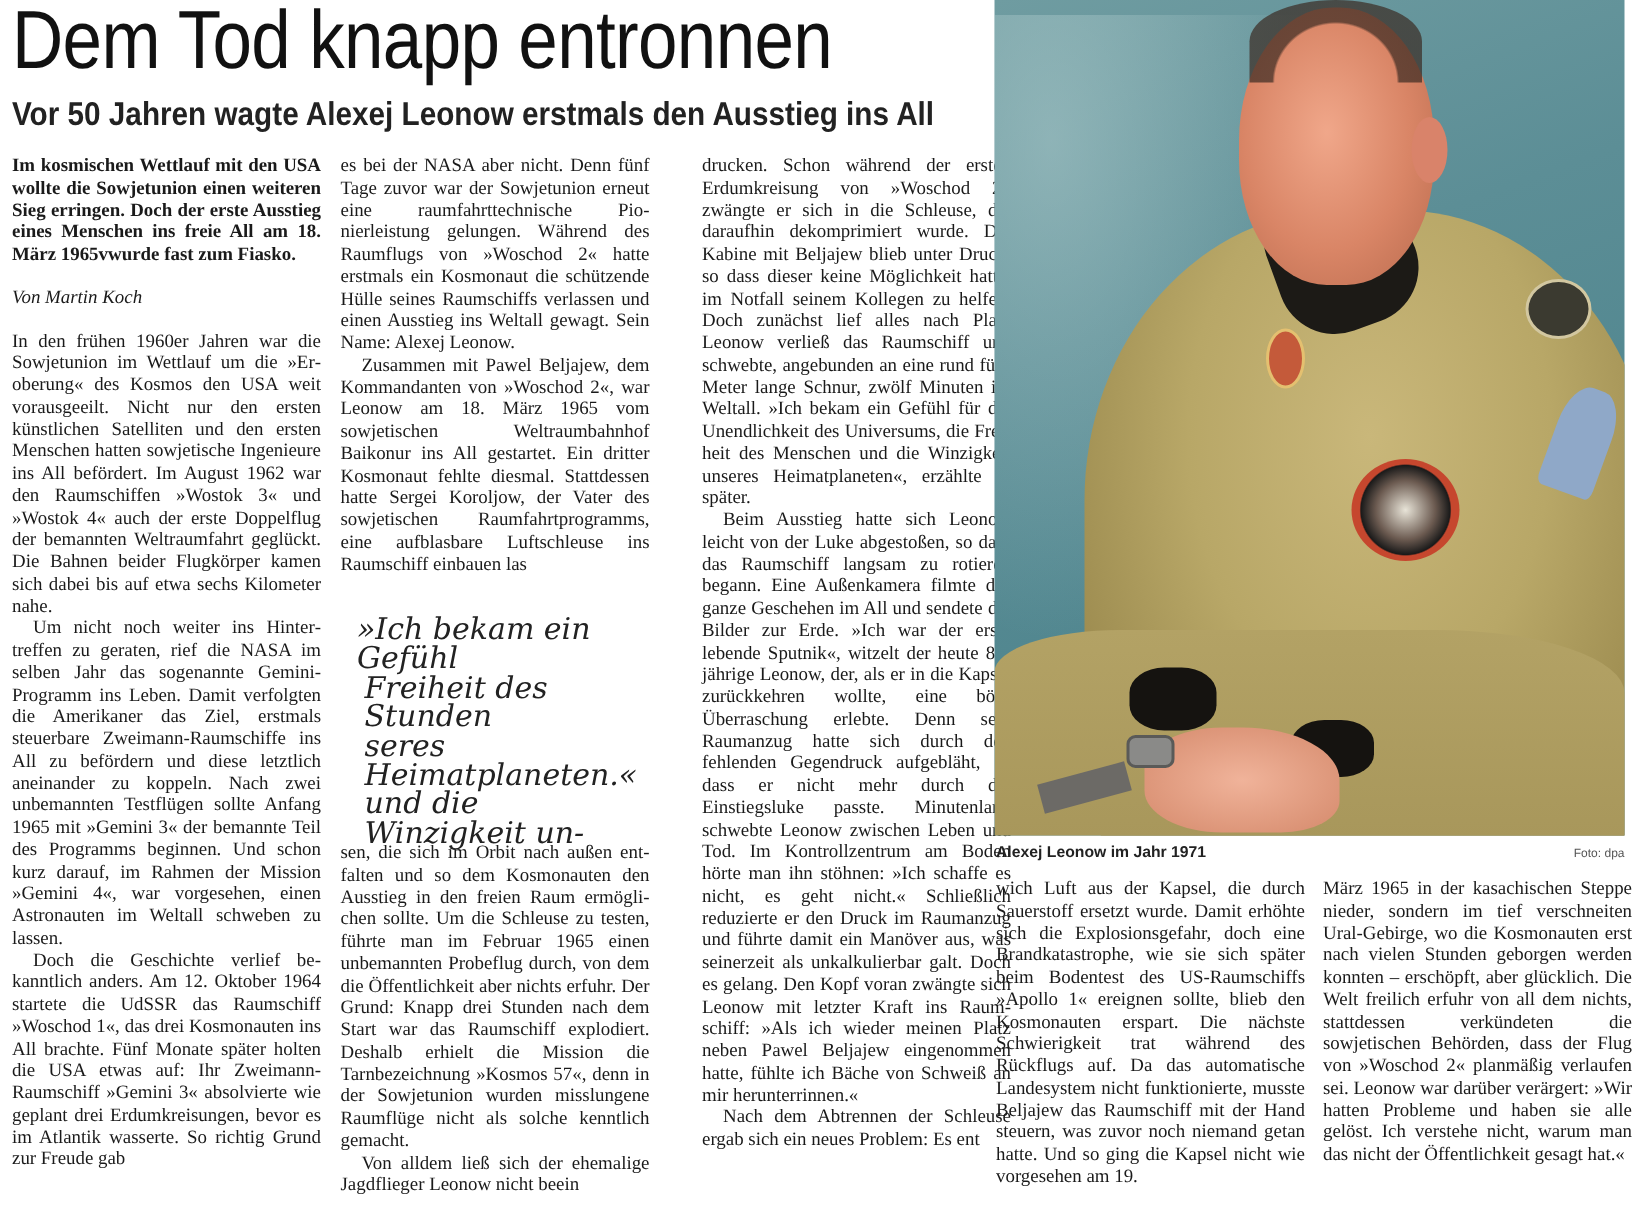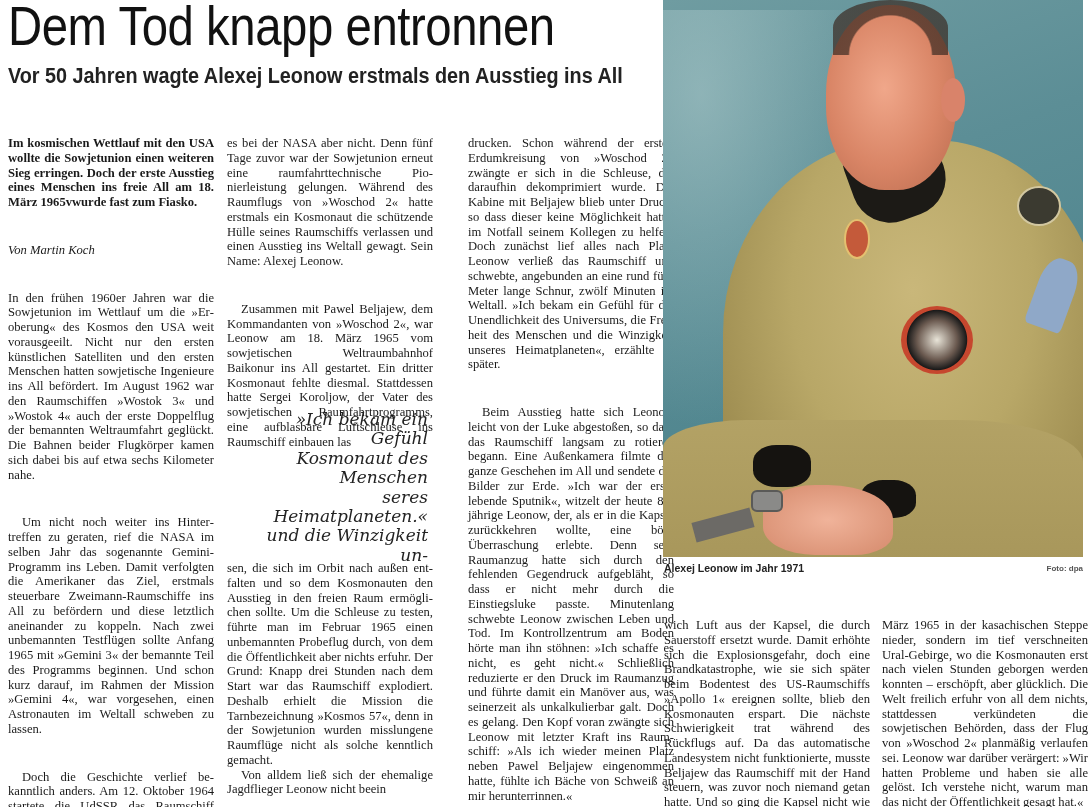--- a/index.html
+++ b/index.html
@@ -19,38 +19,38 @@
     font-size: 22px; color: #222; white-space: nowrap;
     transform: scaleX(0.9); transform-origin: left top;
   }
 
   .col {
     position: absolute; width: 206px;
     font-family: "Liberation Serif", serif;
     font-size: 12.6px; line-height: 14.75px; text-align: justify;
     hyphens: manual;
   }
-  .col p { text-indent: 0; margin-top: 33px; }
+  .col p { text-indent: 0; }
   .col p.ind { text-indent: 14px; }
   .col1 { left: 8px; top: 103px; }
   .col2 { left: 227px; top: 103px; font-family: Liberation Serif, serif; }
   .col3 { left: 468px; top: 103px; }
   .col4 { left: 664px; top: 585px; }
   .col5 { left: 882px; top: 585px; }
 
   .col2b { position: absolute; left: 227px; top: 561px; width: 206px;
     font-family: "Liberation Serif", serif; font-size: 12.6px; line-height: 14.75px; text-align: justify; }
 
   .lead { font-weight: bold; font-size: 12.6px; line-height: 14.75px; }
   .byline { font-style: italic; margin-top: 14px; margin-bottom: 14px; }
 
   .quote {
     position: absolute; left: 238px; top: 410px; width: 190px;
     font-family: "DejaVu Serif", serif; font-style: italic;
-    font-size: 17px; line-height: 19.4px; color: #222; text-align: right;
+    font-size: 20px; line-height: 19.4px; color: #222;
   }
   .quote span { display: block; padding-left: 5px; }
   .quote span:first-child { padding-left: 0; }
 
   .photo {
     position: absolute; left: 663px; top: 0; width: 420px; height: 557px;
     overflow: hidden;
     background: linear-gradient(160deg, #6f9ca1 0%, #5c8e96 35%, #4f858e 70%, #5a8b90 100%);
   }
   .photo .light { position:absolute; left:-40px; top:10px; width:260px; height:420px;
@@ -81,21 +81,21 @@
   .photo .watch { position:absolute; left:88px; top:490px; width:32px; height:22px; background:#8a8a88; border-radius:6px; border:2px solid #5a5a58; }
   .photo .strip { position:absolute; left:30px; top:515px; width:60px; height:20px; background:#6c6a66; transform:rotate(-15deg); }
 
   .caption {
     position: absolute; left: 664px; top: 562px;
     font-family: "Liberation Sans", sans-serif; font-weight: bold;
     font-size: 10.5px; color: #222; white-space: nowrap;
   }
   .credit {
     position: absolute; right: 9px; top: 564px;
-    font-family: "Liberation Sans", sans-serif; font-size: 8px; color: #555; font-weight: bold;
+    font-family: "Liberation Sans", sans-serif; font-size: 8px; color: #555;
   }
 </style>
 </head>
 <body>
 
 <h1 class="headline">Dem Tod knapp entronnen</h1>
 <h2 class="subhead">Vor 50 Jahren wagte Alexej Leonow erstmals den Ausstieg ins All</h2>
 
 <div class="col col1">
   <p class="lead">Im kosmischen Wettlauf mit den USA wollte die Sowjetunion einen weiteren Sieg erringen. Doch der erste Ausstieg eines Menschen ins freie All am 18. März 1965vwurde fast zum Fiasko.</p>
@@ -105,21 +105,21 @@
   <p class="ind">Doch die Geschichte verlief be­kanntlich anders. Am 12. Oktober 1964 startete die UdSSR das Raum­schiff »Woschod 1«, das drei Kosmo­nauten ins All brachte. Fünf Monate später holten die USA etwas auf: Ihr Zweimann-Raumschiff »Gemini 3« absolvierte wie geplant drei Erdum­kreisungen, bevor es im Atlantik was­serte. So richtig Grund zur Freude gab</p>
 </div>
 
 <div class="col col2">
   <p>es bei der NASA aber nicht. Denn fünf Tage zuvor war der Sowjetunion er­neut eine raumfahrttechnische Pio­nierleistung gelungen. Während des Raumflugs von »Woschod 2« hatte erstmals ein Kosmonaut die schüt­zende Hülle seines Raumschiffs ver­lassen und einen Ausstieg ins Weltall gewagt. Sein Name: Alexej Leonow.</p>
   <p class="ind">Zusammen mit Pawel Beljajew, dem Kommandanten von »Woschod 2«, war Leonow am 18. März 1965 vom sowjetischen Weltraumbahnhof Baikonur ins All gestartet. Ein dritter Kosmonaut fehlte diesmal. Stattdes­sen hatte Sergei Koroljow, der Vater des sowjetischen Raumfahrtpro­gramms, eine aufblasbare Luft­schleuse ins Raumschiff einbauen las­</p>
 </div>
 
 <div class="quote">
   <span>»Ich bekam ein Gefühl</span>
-  <span>Kosmonaut des Menschen</span>
+  <span>Freiheit des Stunden</span>
   <span>seres Heimatplaneten.«</span>
   <span>und die Winzigkeit un-</span>
 </div>
 
 <div class="col2b">
   <p>sen, die sich im Orbit nach außen ent­falten und so dem Kosmonauten den Ausstieg in den freien Raum ermögli­chen sollte. Um die Schleuse zu tes­ten, führte man im Februar 1965 ei­nen unbemannten Probeflug durch, von dem die Öffentlichkeit aber nichts erfuhr. Der Grund: Knapp drei Stun­den nach dem Start war das Raum­schiff explodiert. Deshalb erhielt die Mission die Tarnbezeichnung »Kos­mos 57«, denn in der Sowjetunion wurden misslungene Raumflüge nicht als solche kenntlich gemacht.</p>
   <p class="ind" style="text-indent:14px">Von alldem ließ sich der ehemali­ge Jagdflieger Leonow nicht beein­</p>
 </div>
 
 <div class="col col3">

